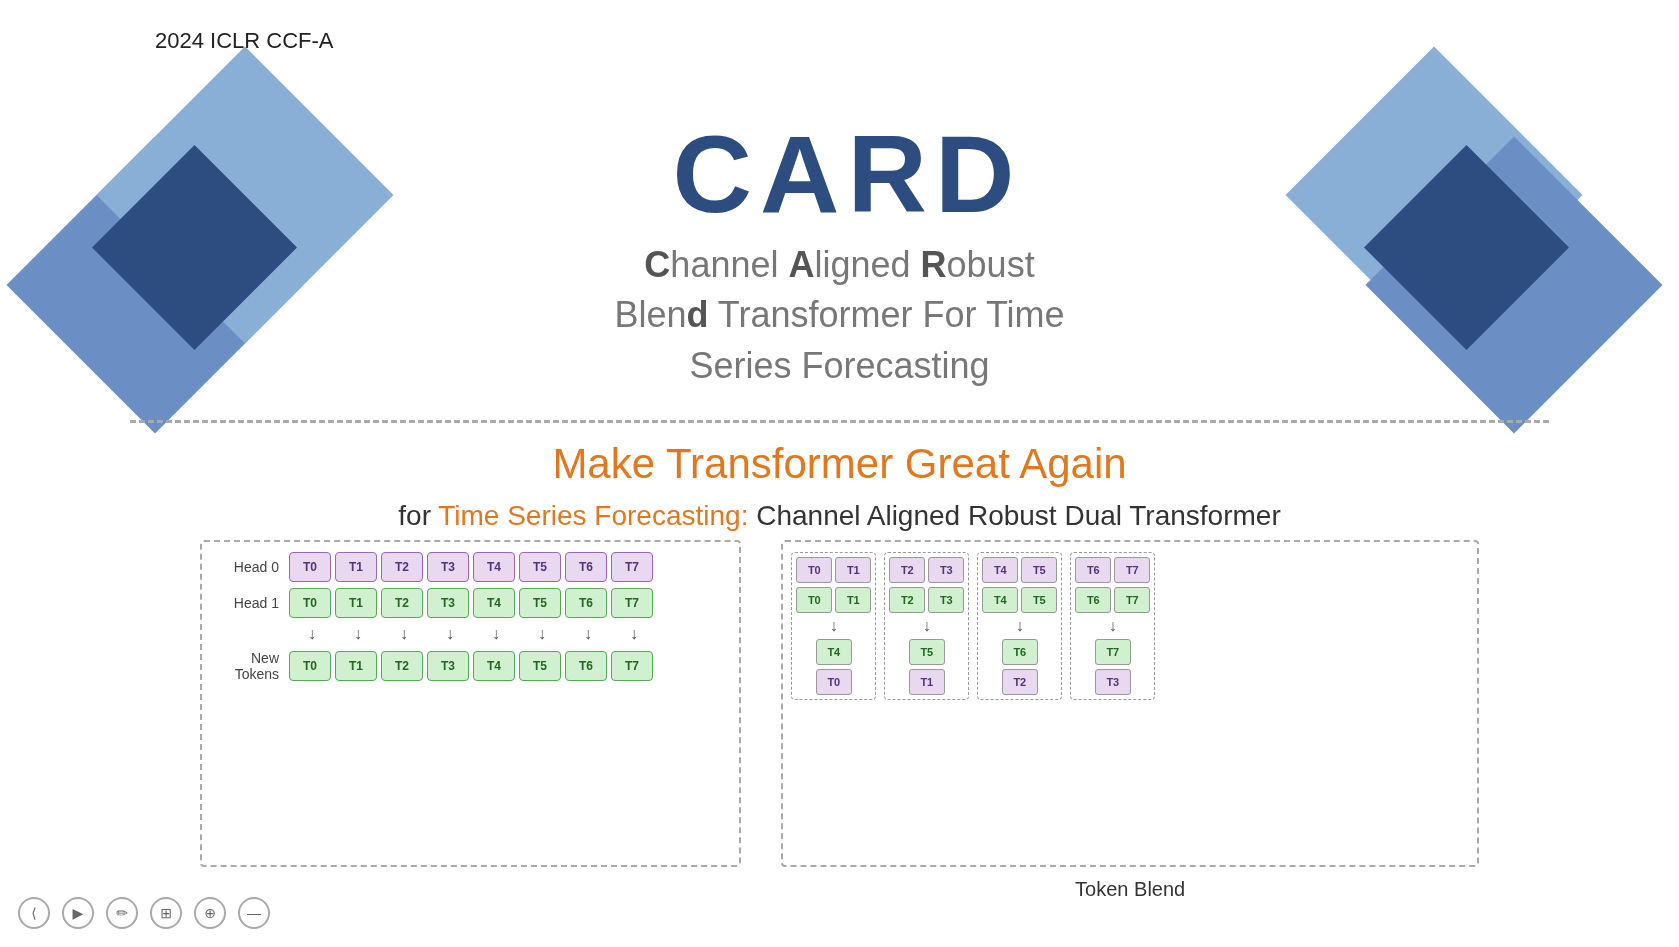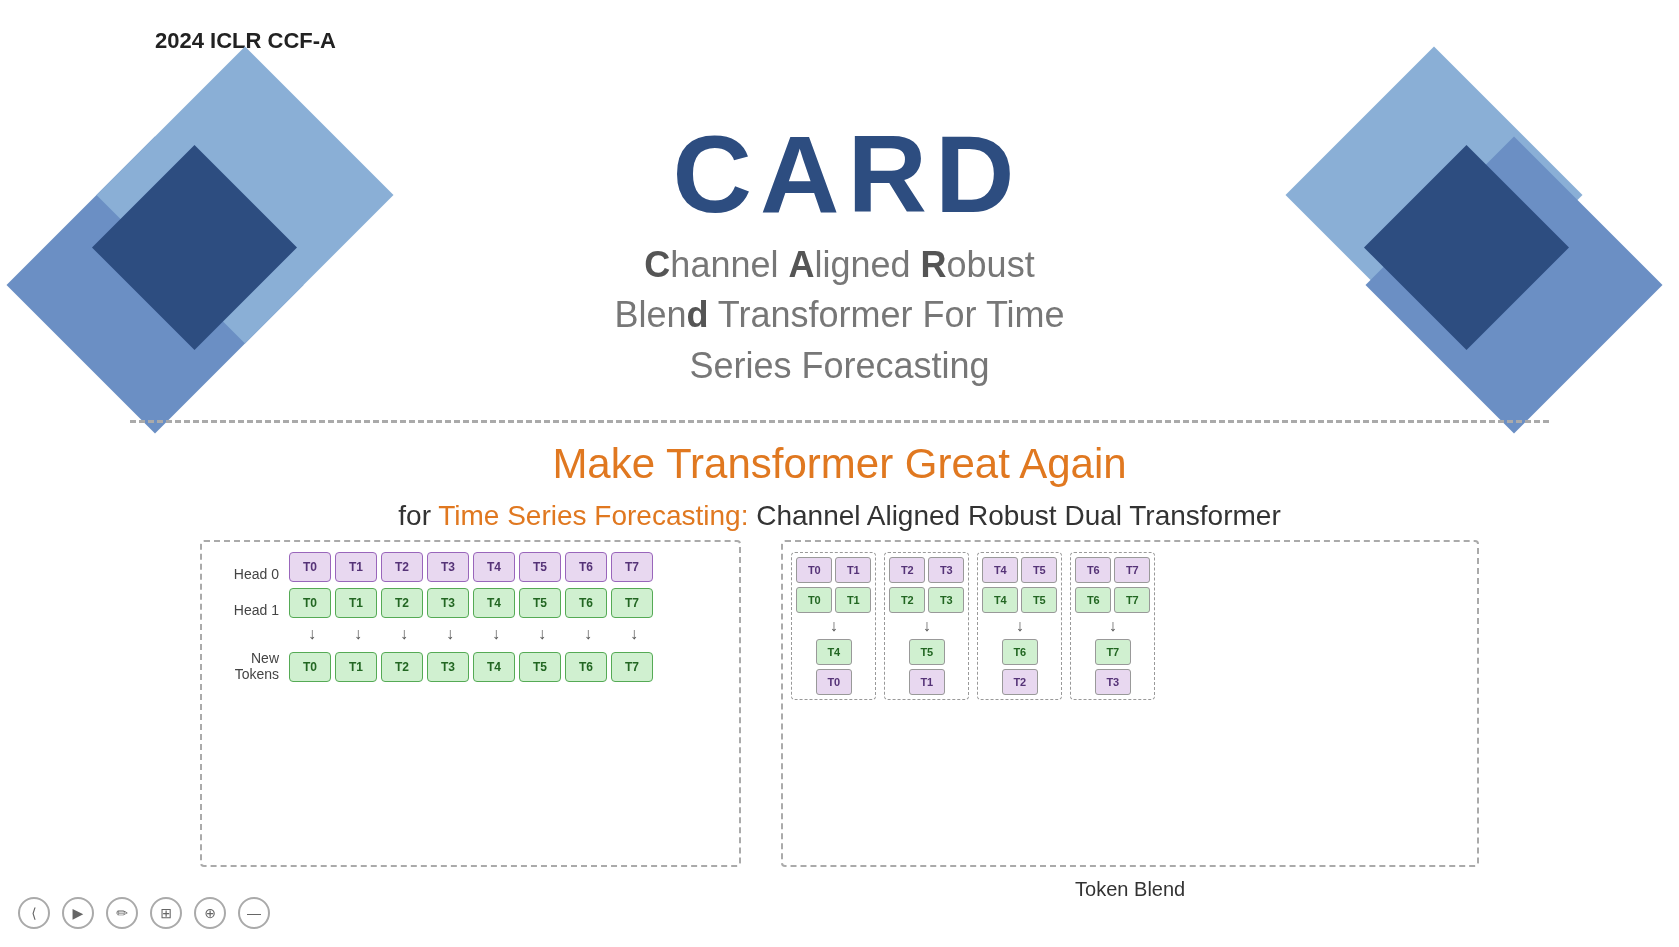--- a/index.html
+++ b/index.html
@@ -11,21 +11,21 @@
       overflow: hidden;
       position: relative;
     }
 
     
     .top-label {
       position: absolute;
       top: 28px;
       left: 155px;
       font-size: 22px;
-      font-weight: bold;
+      font-weight: normal;
       color: #222;
     }
 
     
     .diamonds-left {
       position: absolute;
       top: 80px;
       left: 60px;
       width: 320px;
       height: 320px;
@@ -152,21 +152,21 @@
     
     .token-grid {
       display: flex;
       flex-direction: column;
       gap: 6px;
       height: 100%;
     }
 
     .token-row {
       display: flex;
-      align-items: flex-end;
+      align-items: center;
       gap: 4px;
     }
 
     .row-label {
       font-size: 14px;
       color: #444;
       width: 75px;
       flex-shrink: 0;
       text-align: right;
       padding-right: 6px;

